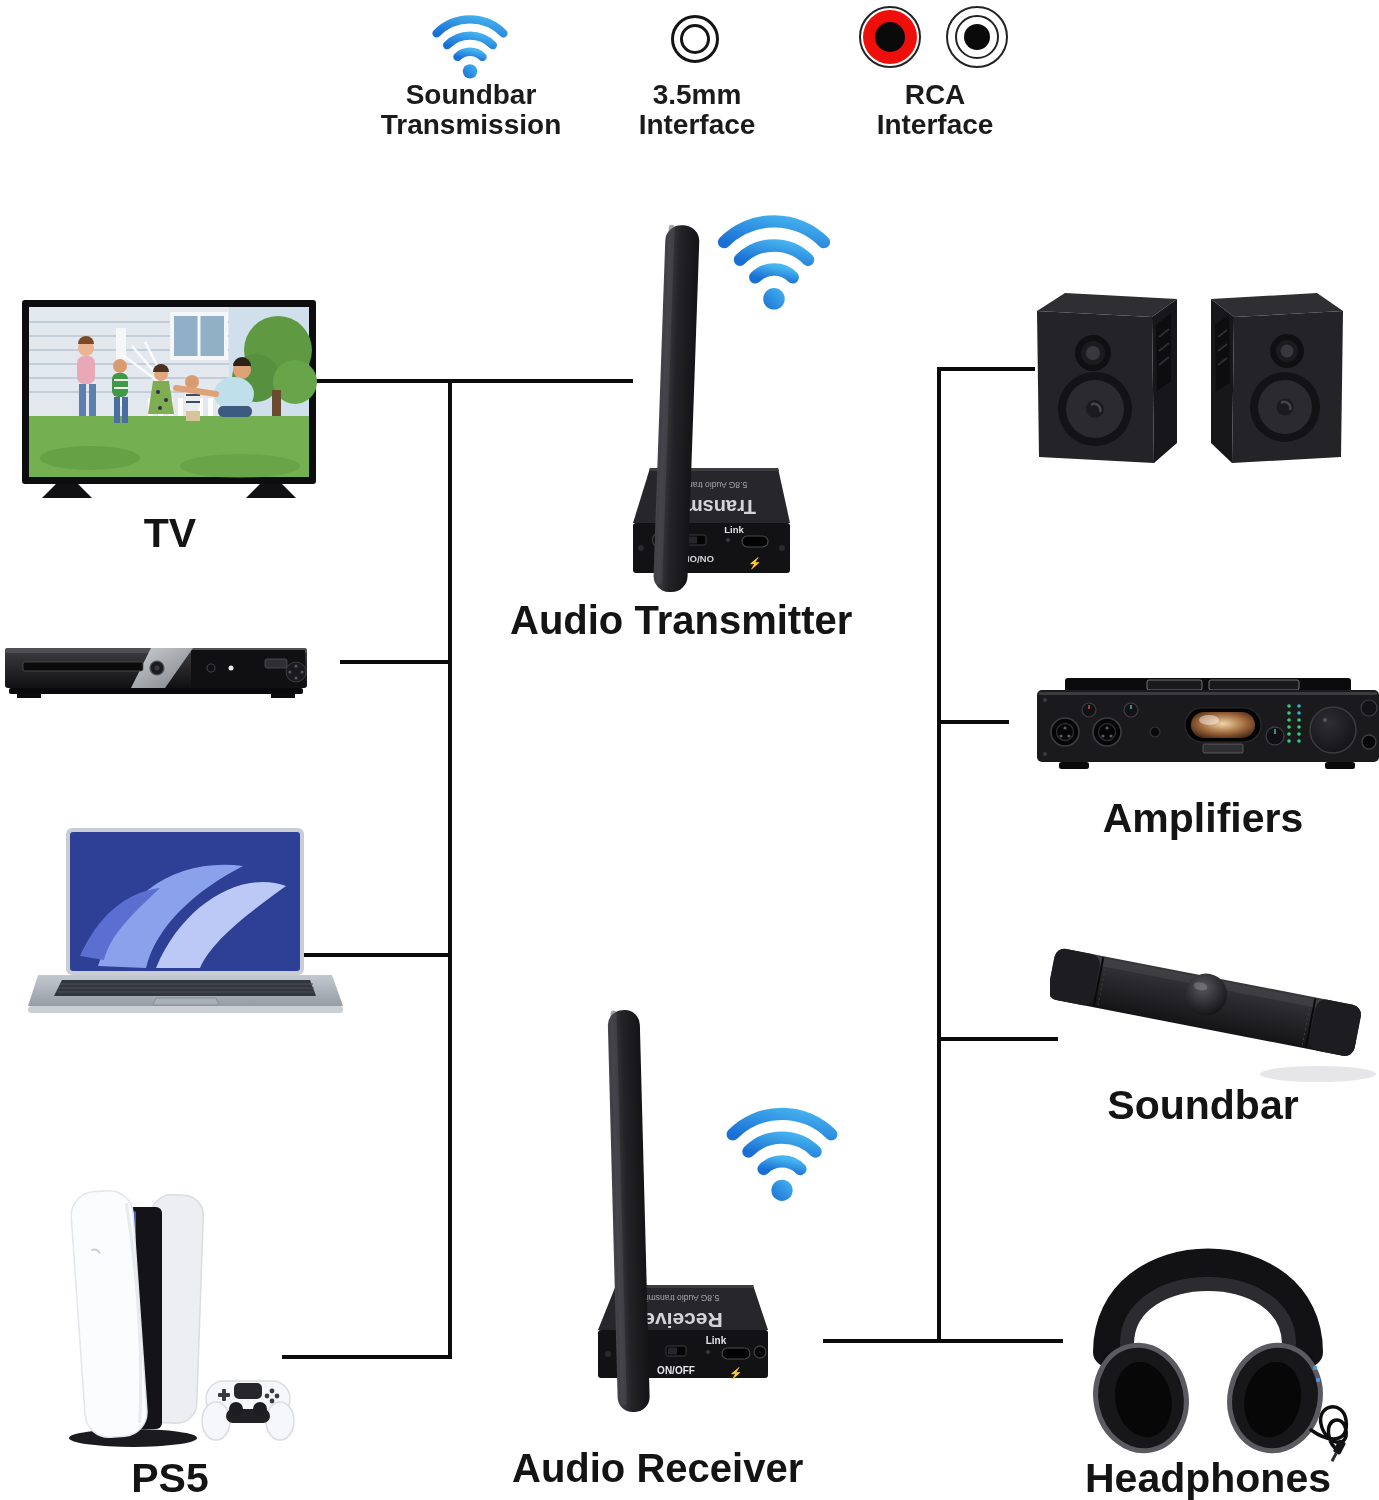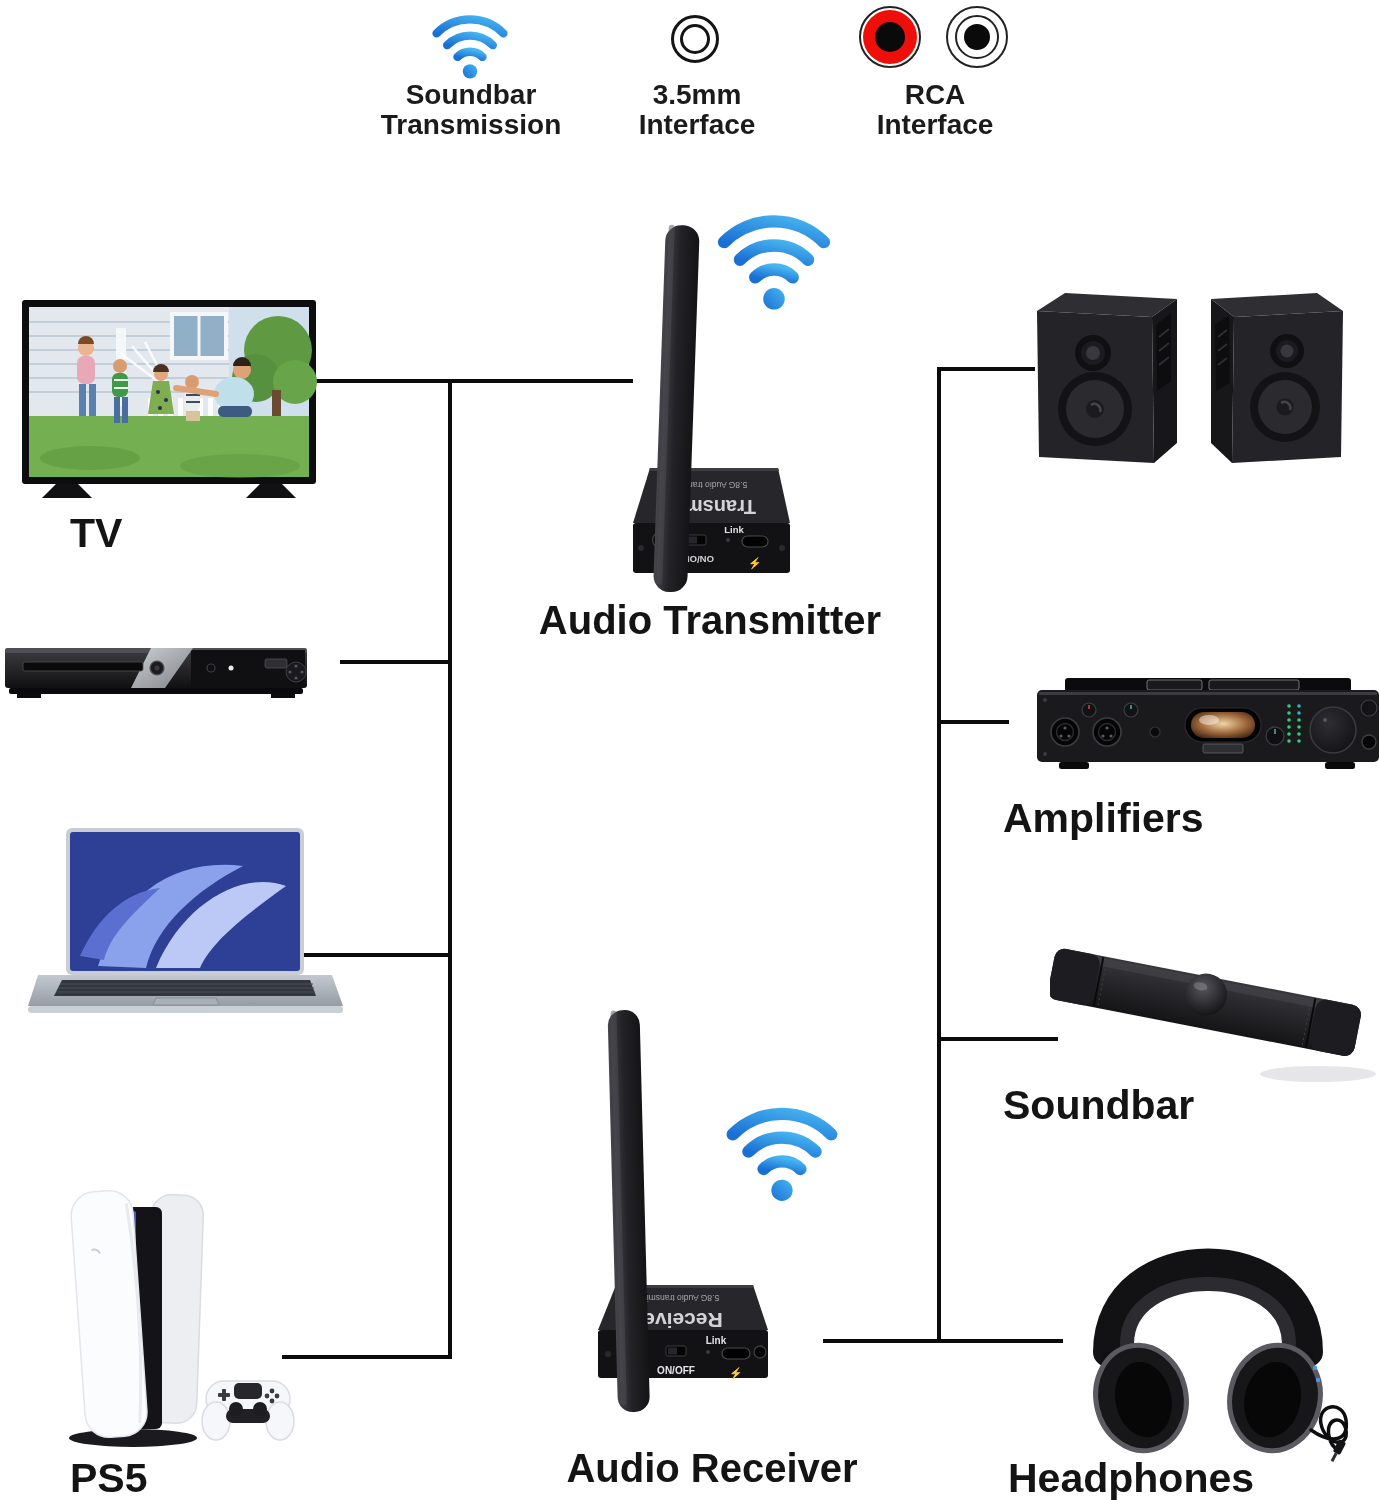--- a/index.html
+++ b/index.html
@@ -1,21 +1,21 @@
 <!DOCTYPE html>
 <html><head>
 <meta charset="utf-8">
 <style>
   html,body{margin:0;padding:0;background:#ffffff;}
   .canvas{position:relative;width:1379px;height:1500px;background:#ffffff;overflow:hidden;
           font-family:"Liberation Sans",sans-serif;color:#161616;}
   .abs{position:absolute;}
   .line{position:absolute;background:#0b0b0b;}
-  .dev-label{position:absolute;font-size:41px;font-weight:600;color:#141414;letter-spacing:0;}
-  .big-label{position:absolute;text-align:center;font-size:40px;font-weight:600;color:#141414;}
+  .dev-label{position:absolute;text-align:center;font-size:41px;font-weight:600;color:#141414;letter-spacing:0;}
+  .big-label{position:absolute;font-size:40px;font-weight:600;color:#141414;}
   .legend-label{position:absolute;text-align:center;font-size:28px;line-height:30px;font-weight:700;color:#1b1b1b;}
   .circle{position:absolute;border-radius:50%;box-sizing:border-box;}
   svg{display:block;}
   svg text{font-family:"Liberation Sans",sans-serif;}
 </style>
 </head>
 <body>
 
 <div class="canvas">
 

